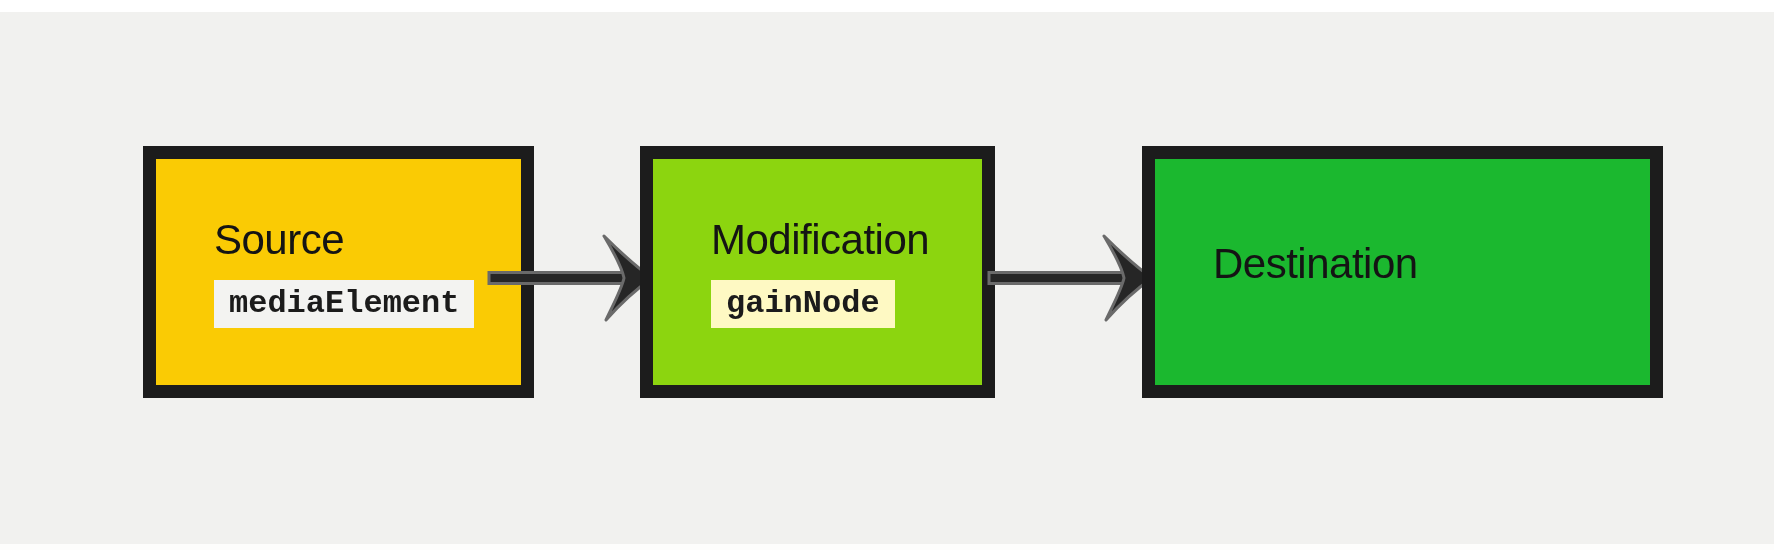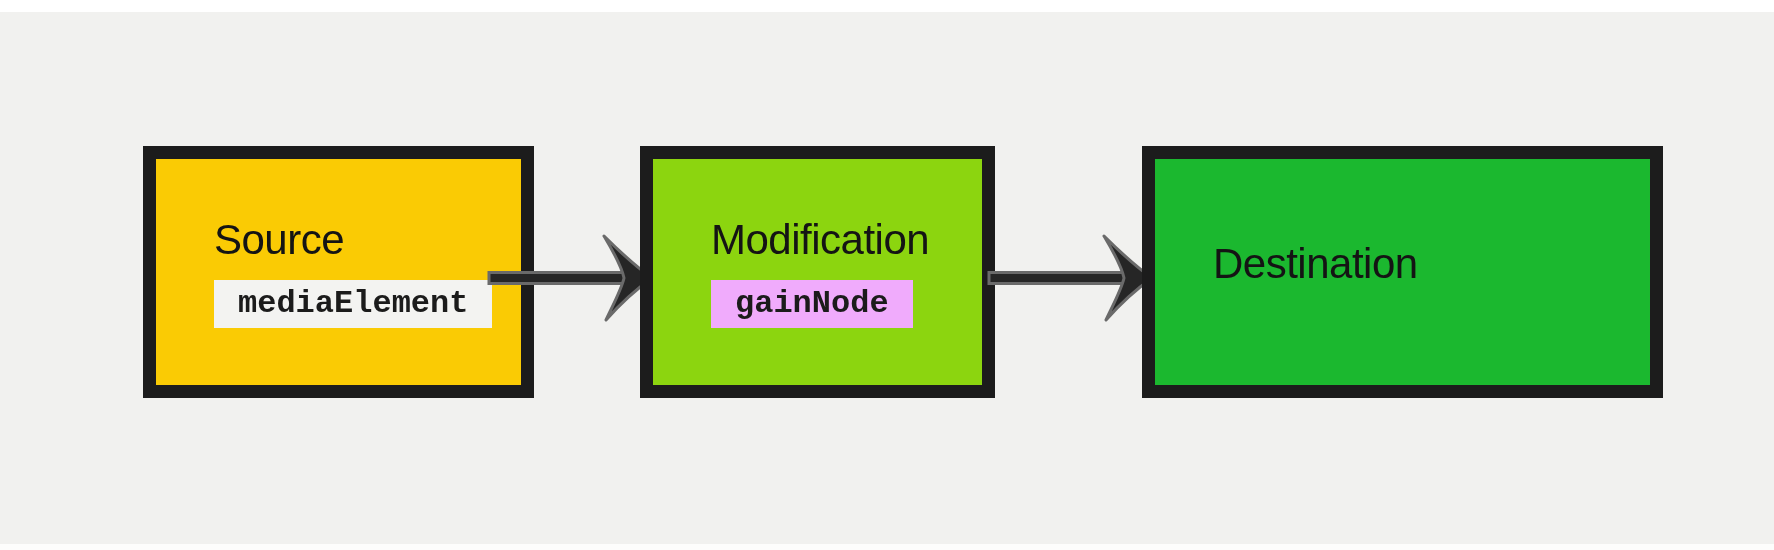--- a/index.html
+++ b/index.html
@@ -49,21 +49,21 @@
     letter-spacing: -0.5px;
     margin-bottom: 16px;
   }
   .node-code {
     font-family: "Liberation Mono", monospace;
     font-weight: 700;
     font-size: 32px;
     line-height: 38px;
     color: #1B1B1B;
     background: #F3F3F1;
-    padding: 5px 24px;
+    padding: 5px 15px;
     white-space: nowrap;
   }
   .flow-arrow {
     position: absolute;
     width: 170px;
     height: 90px;
     top: 233px;
   }
   .arrow-1 { left: 486px; }
   .arrow-2 { left: 986px; }
@@ -81,21 +81,21 @@
     <code class="node-code" style="background-color: rgb(243, 243, 241); color: rgb(27, 27, 27);">mediaElement</code>
   </div>
 
   <svg class="flow-arrow arrow-1" viewBox="0 0 170 90">
     <rect x="3" y="39.5" width="137" height="11" stroke-width="3" style="fill: rgb(38, 38, 38); stroke: rgb(106, 106, 106);"></rect>
     <path d="M 118,3 C 134,19 152,35 166,45 C 152,55 134,71 120,87 C 128,70 136,55 138,45 C 136,35 127,18 118,3 Z" stroke-width="3" stroke-linejoin="round" style="fill: rgb(38, 38, 38); stroke: rgb(106, 106, 106);"></path>
   </svg>
 
   <div class="node node-modification" style="background-color: rgb(140, 213, 15); border-color: rgb(28, 28, 28);">
     <div class="node-label" style="color: rgb(20, 20, 20);">Modification</div>
-    <code class="node-code" style="background-color: #f0abfc; color: rgb(27, 27, 27);">gainNode</code>
+    <code class="node-code" style="background-color: #fef9c3; color: rgb(27, 27, 27);">gainNode</code>
   </div>
 
   <svg class="flow-arrow arrow-2" viewBox="0 0 170 90">
     <rect x="3" y="39.5" width="137" height="11" stroke-width="3" style="fill: rgb(38, 38, 38); stroke: rgb(106, 106, 106);"></rect>
     <path d="M 118,3 C 134,19 152,35 166,45 C 152,55 134,71 120,87 C 128,70 136,55 138,45 C 136,35 127,18 118,3 Z" stroke-width="3" stroke-linejoin="round" style="fill: rgb(38, 38, 38); stroke: rgb(106, 106, 106);"></path>
   </svg>
 
   <div class="node node-destination" style="background-color: rgb(27, 184, 47); border-color: rgb(28, 28, 28);">
     <div class="node-label" style="color: rgb(20, 20, 20);">Destination</div>
   </div>

